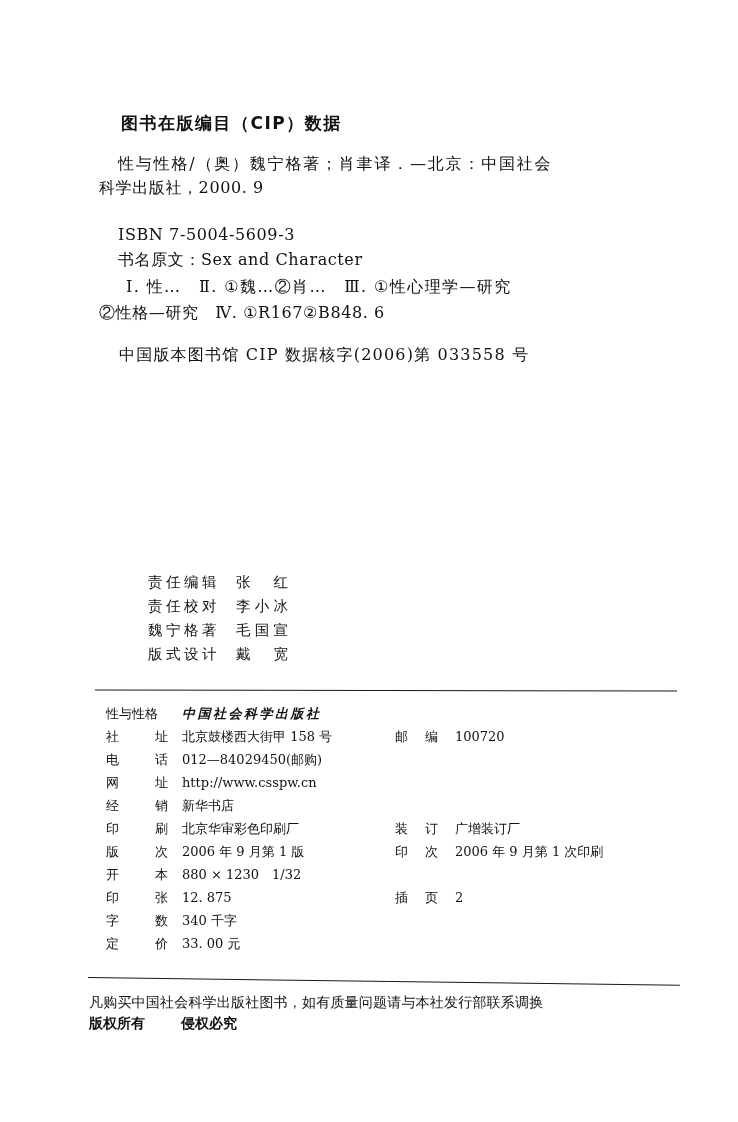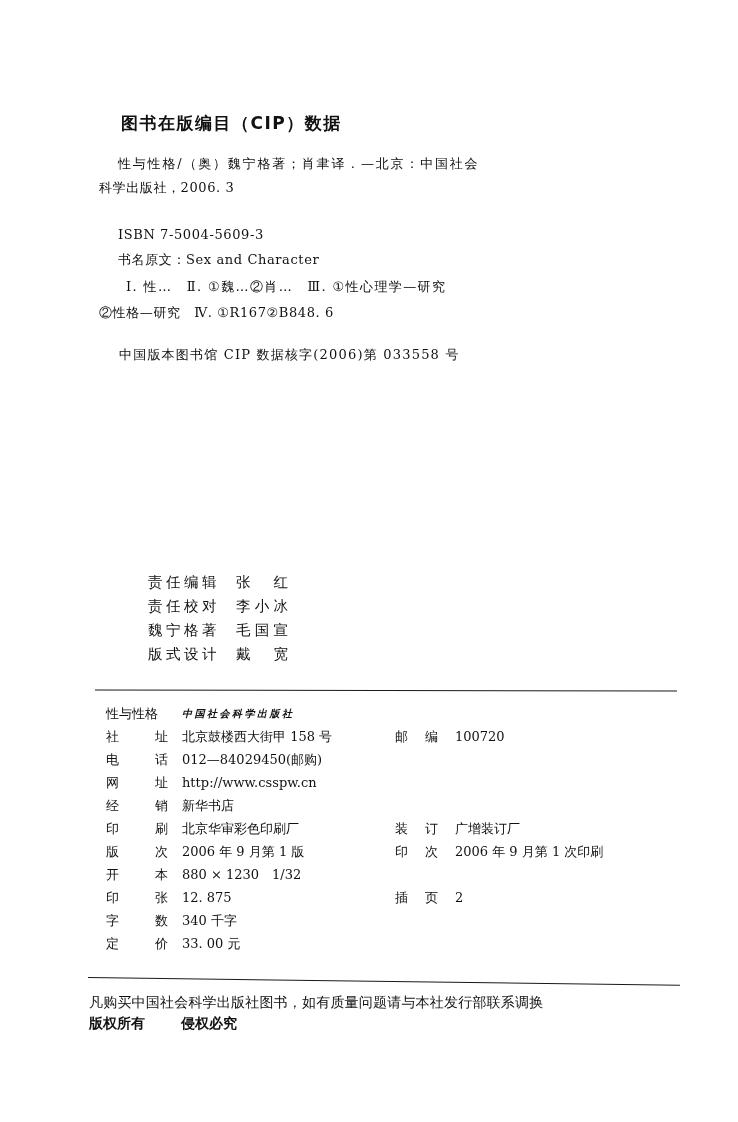--- a/index.html
+++ b/index.html
@@ -19,21 +19,21 @@
 
     
     .cip-heading {
       left: 121px; top: 112px;
       font-family: "DejaVu Sans", "Liberation Sans", sans-serif;
       font-weight: bold;
       font-size: 17px;
       letter-spacing: 1.5px;
     }
     .cip-line {
-      font-size: 13px;
+      font-size: 16px;
       letter-spacing: 0.6px;
       line-height: 22px;
     }
     .cip-main-1 { left: 118px; top: 153px; letter-spacing: 1.8px; }
     .cip-main-2 { left: 99px;  top: 177px; }
     .cip-orig   { left: 118px; top: 207px; margin-top: 42px; }
     .cip-isbn   { left: 118px; top: 224px; }
     .cip-cls-1  { left: 126px; top: 276px; letter-spacing: 1.4px; }
     .cip-cls-2  { left: 99px;  top: 302px; }
     .cip-record { left: 119px; top: 344px; letter-spacing: 1.2px; }
@@ -81,21 +81,21 @@
     }
     .col-label-a { position: absolute; left: 0; }
     .col-label-b { position: absolute; left: 49px; }
     .col-label-full { position: absolute; left: 0; letter-spacing: 0px; }
     .col-value { position: absolute; left: 76px; }
     .col-publisher {
       position: absolute; left: 76px;
       font-weight: bold;
       font-style: italic;
       letter-spacing: 2.5px;
-      font-size: 10px;
+      font-size: 13px;
     }
     .col-r-label-a { position: absolute; left: 289px; }
     .col-r-label-b { position: absolute; left: 319px; }
     .col-r-value { position: absolute; left: 349px; }
 
     
     .footer-notice {
       left: 89px; top: 994px;
       font-family: "DejaVu Sans", "Liberation Sans", sans-serif;
       font-size: 14px;
@@ -107,21 +107,21 @@
       font-size: 14px;
       font-weight: bold;
     }
     .footer-rights span + span { margin-left: 31px; }
   </style>
 </head>
 <body>
 
 <div class="abs cip-heading">图书在版编目（CIP）数据</div>
 <div class="abs cip-line cip-main-1">性与性格/（奥）魏宁格著；肖聿译．—北京：中国社会</div>
-<div class="abs cip-line cip-main-2">科学出版社，2006. 3</div>
+<div class="abs cip-line cip-main-2">科学出版社，2000. 9</div>
 <div class="abs cip-line cip-orig">书名原文：Sex and Character</div>
 <div class="abs cip-line cip-isbn">ISBN 7-5004-5609-3</div>
 <div class="abs cip-line cip-cls-1">Ⅰ. 性…　Ⅱ. ①魏…②肖…　Ⅲ. ①性心理学—研究</div>
 <div class="abs cip-line cip-cls-2">②性格—研究　Ⅳ. ①R167②B848. 6</div>
 <div class="abs cip-line cip-record">中国版本图书馆 CIP 数据核字(2006)第 033558 号</div>
 
 <div class="abs credits">
   <div class="credit-row">
     <span class="credit-label">责任编辑</span>
     <span class="credit-name">

